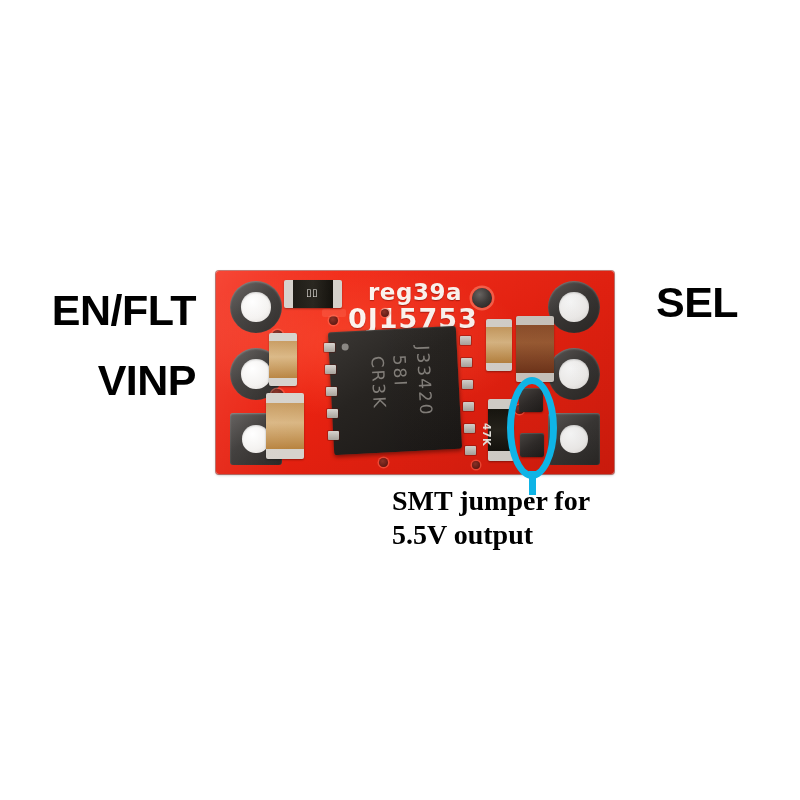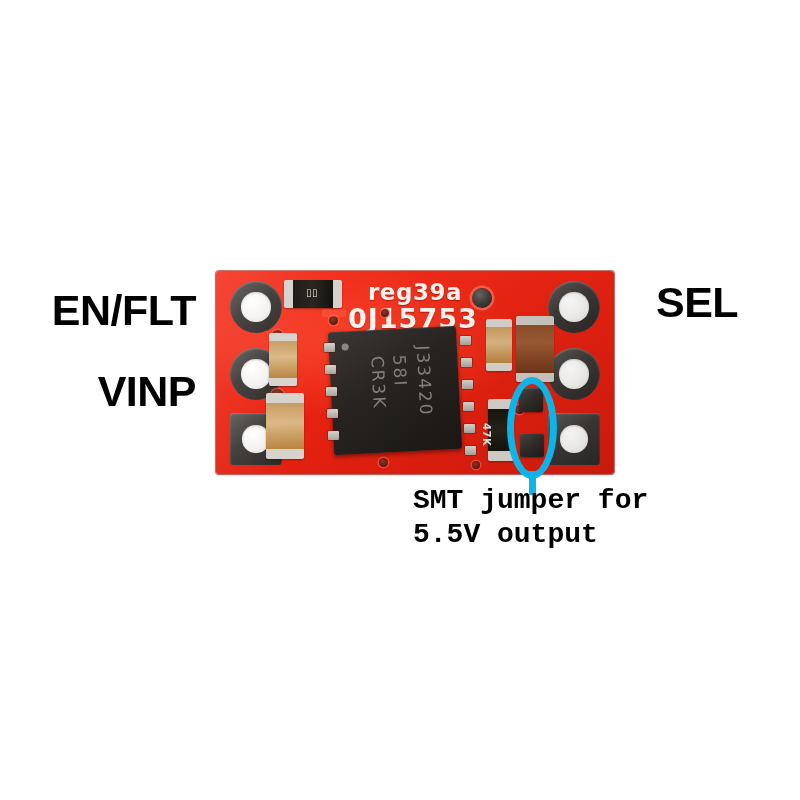--- a/index.html
+++ b/index.html
@@ -24,29 +24,29 @@
     font-size: 43px;
     line-height: 43px;
     color: #000000;
     letter-spacing: -0.5px;
     white-space: nowrap;
   }
   .pin-left  { right: 604px; text-align: right; margin-top: 8px; }
   .pin-right { left: 640px;  text-align: left; margin-left: 16px;  }
 
   .row1 { top: 281px; }
-  .row2 { top: 362px; }
+  .row2 { top: 351px; }
   .row3 { top: 414px; }
 
   
   .annotation {
     position: absolute;
-    left: 413px;
+    left: 392px;
     top: 484px;
-    font-family: Liberation Mono, monospace;
+    font-family: Liberation Serif, serif;
     font-weight: bold;
     font-size: 28px;
     line-height: 34px;
     color: #000000;
     white-space: pre-line;
   }
 
   
   .board {
     position: absolute;

